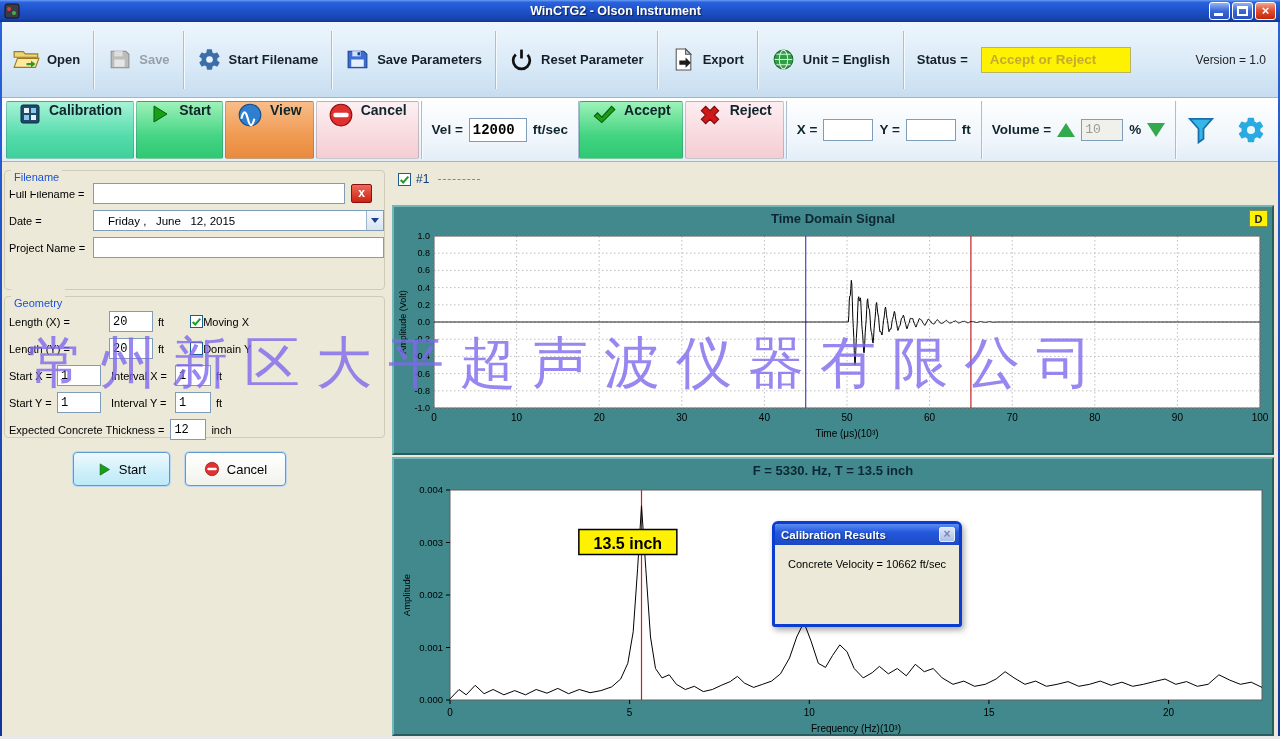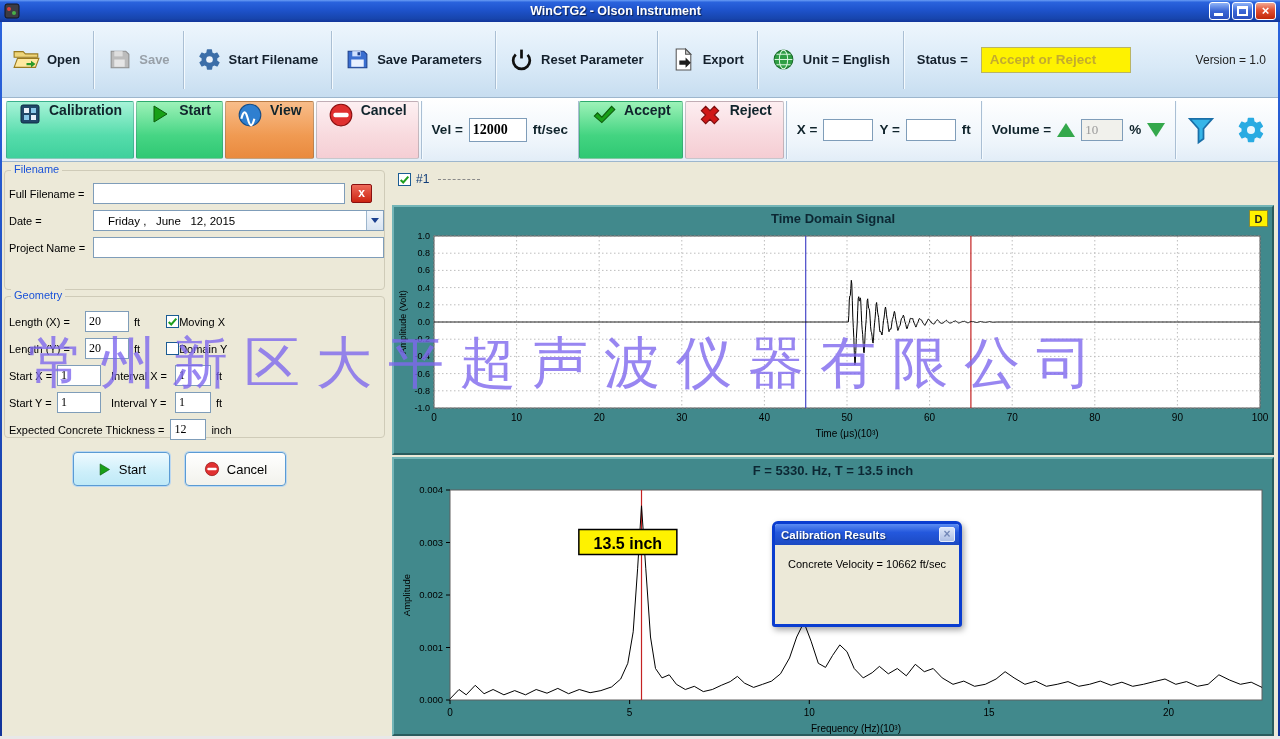--- a/index.html
+++ b/index.html
@@ -37,40 +37,40 @@
     border-bottom:1px solid #9db6cd;display:flex;align-items:center;padding-left:6px;z-index:10;}
   .tb2-btn{display:flex;align-items:flex-start;gap:7px;height:58px;padding:0 11px;margin-right:2px;
     border:1px solid rgba(40,80,90,.25);border-radius:2px;font-weight:bold;font-size:14px;color:#10242c;cursor:pointer;}
   .btn-calibration{background:linear-gradient(180deg,#a7f3d8,#55dcab 60%,#3fd09c);}
   .btn-start{background:linear-gradient(180deg,#9df2b8,#46d584 60%,#2fc873);}
   .btn-view{background:linear-gradient(180deg,#f8bd8a,#f09a52 60%,#e98a3e);}
   .btn-cancel{background:linear-gradient(180deg,#fdf0f2,#f8dade 60%,#f5ced4);}
   .btn-accept{background:linear-gradient(180deg,#9df2b8,#43d481 60%,#2fc873);}
   .btn-reject{background:linear-gradient(180deg,#fdeef1,#f8d9de 60%,#f5cdd3);}
   .tb2-field{display:flex;align-items:center;gap:6px;padding:0 10px;font-weight:bold;font-size:13.5px;color:#10242c;}
-  .xp-input{height:21px;border:1px solid #7f9db9;background:#fff;font-size:12px;font-family:Liberation Serif, serif;padding:0 3px;color:#000;}
+  .xp-input{height:21px;border:1px solid #7f9db9;background:#fff;font-size:12px;font-family:Liberation Mono, monospace;padding:0 3px;color:#000;}
   .vel-input{width:58px;height:24px;font-size:14px;font-weight:bold;text-align:left;}
   .xy-input{width:50px;height:22px;}
   .vol-input{width:42px;height:22px;background:#f1f1ec;color:#9a9a9a;font-size:13px;text-align:left;}
   .tri-up{width:0;height:0;border-left:9px solid transparent;border-right:9px solid transparent;border-bottom:14px solid #34a84c;cursor:pointer;}
   .tri-down{width:0;height:0;border-left:9px solid transparent;border-right:9px solid transparent;border-top:14px solid #34a84c;cursor:pointer;}
   .icon{display:inline-flex;align-items:center;justify-content:center;}
 
   
   .left-panel{position:absolute;left:0;top:162px;width:390px;height:577px;background:#ece9d8;z-index:20;}
   .group{position:absolute;left:4px;width:381px;border:1px solid #cfcbb8;border-radius:4px;background:#ece9d8;}
   .filename-group{top:8px;height:120px;}
   .geometry-group{top:134px;height:142px;}
-  .group-title{position:absolute;top:-8px;left:6px;background:#ece9d8;color:#1a52d8;font-size:11px;padding:0 3px;}
+  .group-title{position:absolute;top:-8px;left:6px;background:#ece9d8;color:#1a52d8;font-size:11px;padding:8px 3px;}
   .frow,.grow{display:flex;align-items:center;margin:6px 0 0 4px;height:21px;}
   .frow:first-of-type{margin-top:12px;}
   .grow:first-of-type{margin-top:14px;}
   .flabel{width:84px;font-size:11px;color:#000;flex-shrink:0;}
   .glabel{font-size:11px;color:#000;flex-shrink:0;}
-  .w76{width:76px;} .w48{width:48px;} .w64{width:64px;margin-left:10px;}
+  .w76{width:100px;} .w48{width:48px;} .w64{width:64px;margin-left:10px;}
   .gunit{font-size:11px;margin-left:5px;}
   .clear-btn{width:21px;height:19px;margin-left:6px;border:1px solid #8a1010;border-radius:2px;
     background:linear-gradient(180deg,#ee6a5a,#cc2412);color:#fff;font-weight:bold;font-size:12px;line-height:15px;cursor:pointer;}
   .combo{width:292px;height:21px;border:1px solid #7f9db9;background:#fff;display:flex;align-items:center;cursor:pointer;}
   .combo-text{flex:1;font-size:11.5px;padding-left:14px;white-space:pre;}
   .combo-btn{width:17px;height:100%;display:flex;align-items:center;justify-content:center;background:linear-gradient(180deg,#f2f6fb,#d8e4f2);border-left:1px solid #9db6cd;}
   .combo-arrow{width:0;height:0;border-left:4px solid transparent;border-right:4px solid transparent;border-top:5px solid #1a3f8f;}
   .checkbox{width:13px;height:13px;background:#fff;border:1px solid #1b5c93;display:inline-flex;align-items:center;justify-content:center;cursor:pointer;flex-shrink:0;}
   .checkbox .tick{display:none;}
   .checkbox.checked .tick{display:block;}

